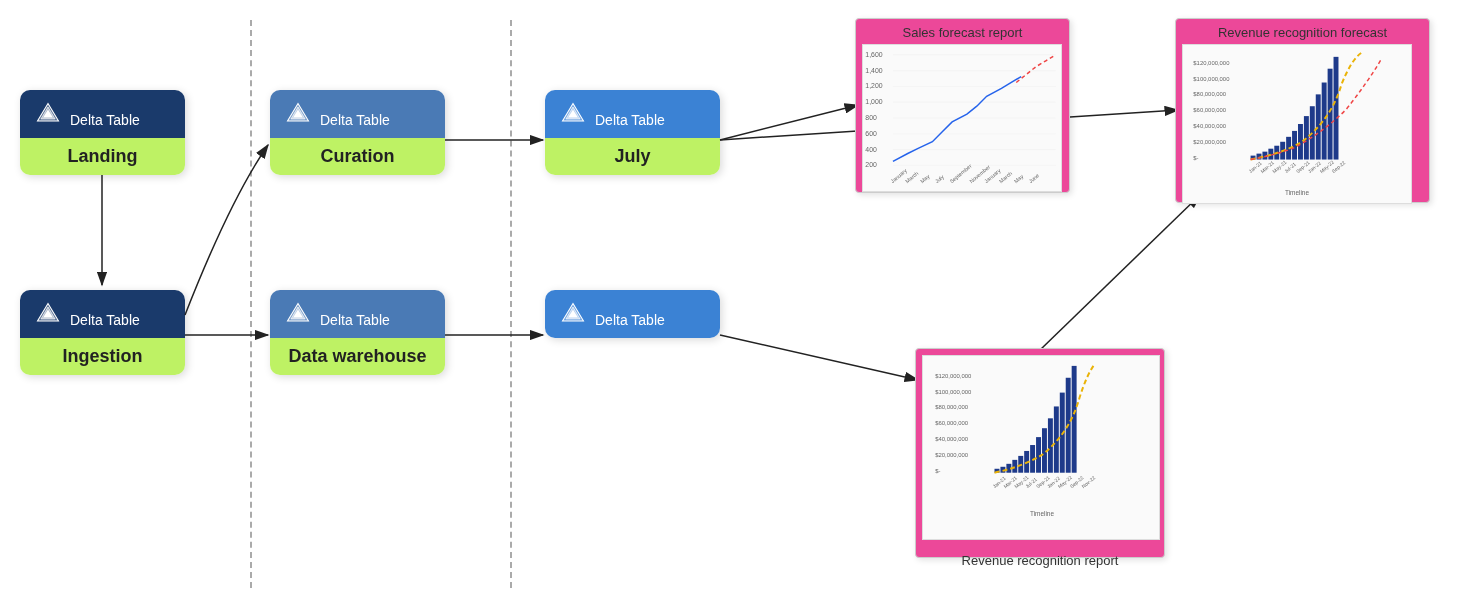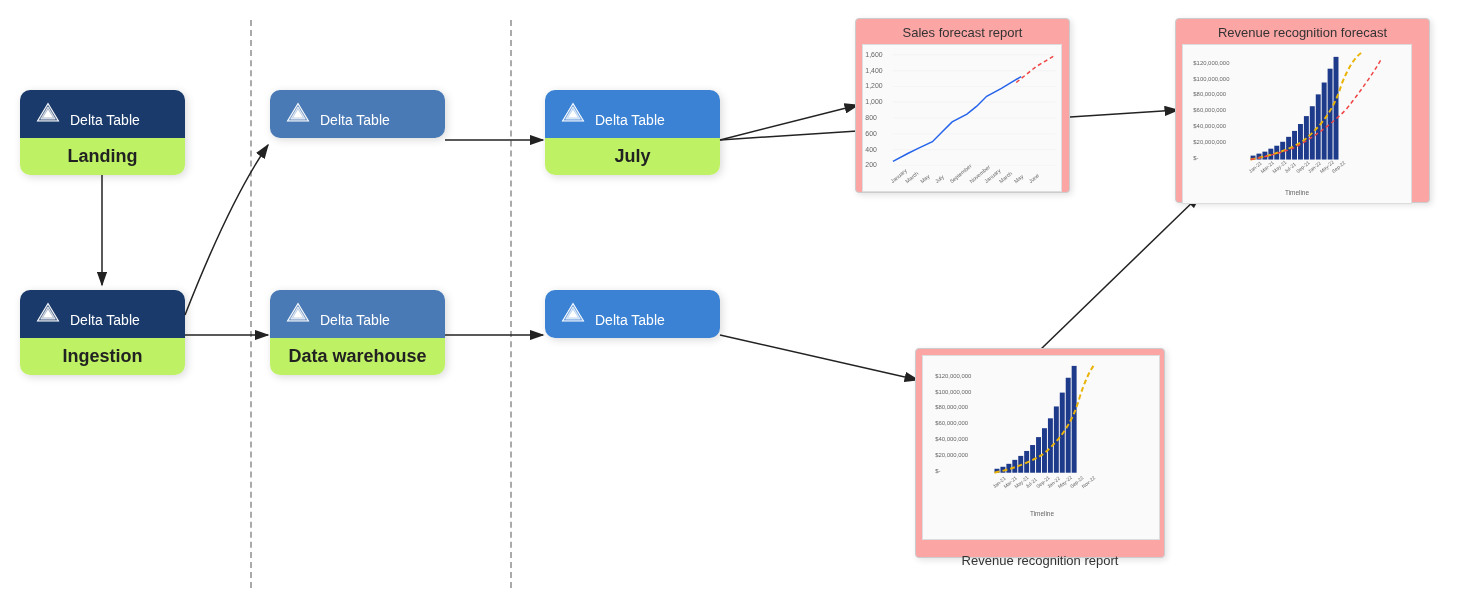--- a/index.html
+++ b/index.html
@@ -67,21 +67,21 @@
       top: 0;
       left: 0;
       width: 1465px;
       height: 608px;
       pointer-events: none;
     }
 
     
     .chart-thumb {
       position: absolute;
-      background: #fca5a5;
+      background: #ec4899;
       border: 1px solid #ccc;
       border-radius: 4px;
       padding: 6px;
       box-shadow: 2px 2px 6px rgba(0,0,0,0.12);
     }
     .chart-title {
       font-size: 13px;
       color: #333;
       text-align: center;
       margin-bottom: 4px;
@@ -127,20 +127,23 @@
   </div>
 
   <div class="delta-node medium-blue" style="left:270px;top:90px;width:175px;">
     <div class="delta-node-header">
       <svg class="logo-icon" viewBox="0 0 40 40" fill="none">
         <path d="M20 5 L35 30 L5 30 Z" fill="rgba(255,255,255,0.3)" stroke="white" stroke-width="1.5"></path>
         <path d="M20 10 L30 27 L10 27 Z" fill="rgba(255,255,255,0.5)" stroke="white" stroke-width="1"></path>
         <path d="M20 14 L27 25 L13 25 Z" fill="white"></path>
       </svg>
       <span>Delta Table</span>
+    </div>
+    <div class="delta-node-body">
+      <span>Curation</span>
     </div>
   </div>
 
   <div class="delta-node medium-blue" style="left:270px;top:290px;width:175px;">
     <div class="delta-node-header">
       <svg class="logo-icon" viewBox="0 0 40 40" fill="none">
         <path d="M20 5 L35 30 L5 30 Z" fill="rgba(255,255,255,0.3)" stroke="white" stroke-width="1.5"></path>
         <path d="M20 10 L30 27 L10 27 Z" fill="rgba(255,255,255,0.5)" stroke="white" stroke-width="1"></path>
         <path d="M20 14 L27 25 L13 25 Z" fill="white"></path>
       </svg>

